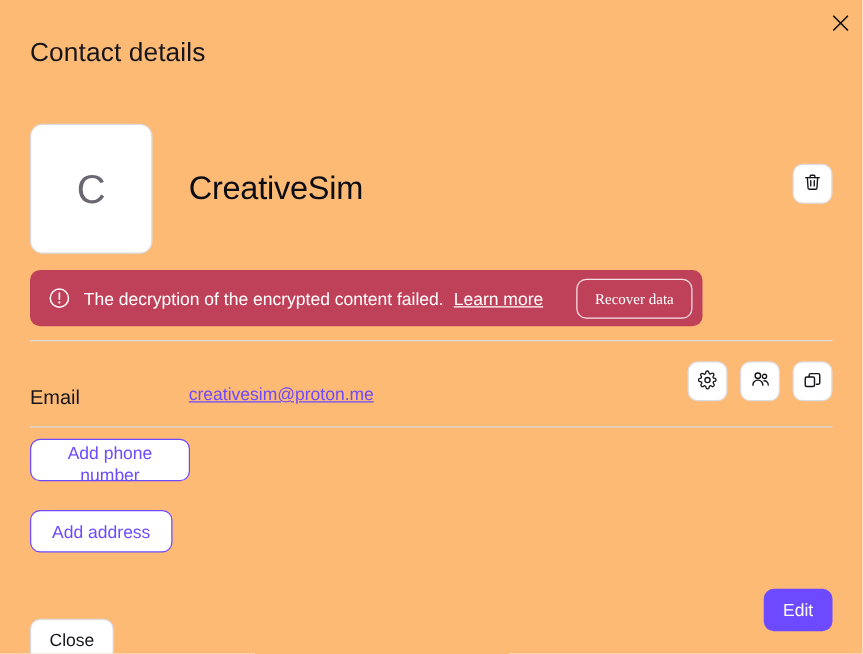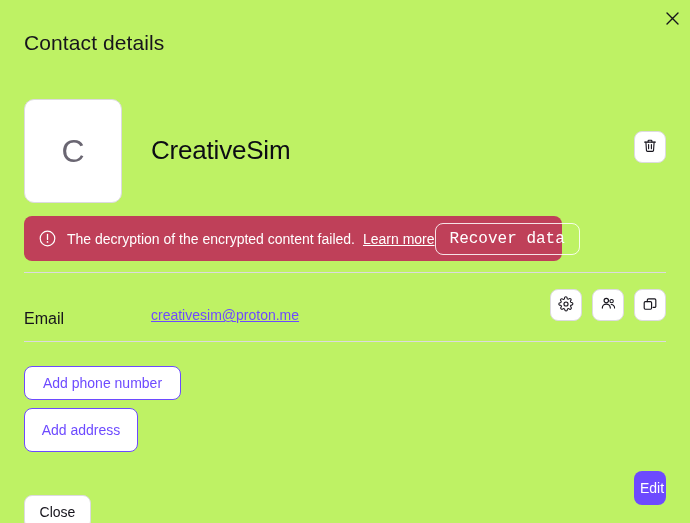--- a/index.html
+++ b/index.html
@@ -10,21 +10,21 @@
     height: 523px;
     background: #ffffff;
     font-family: "Liberation Sans", sans-serif;
     -webkit-font-smoothing: antialiased;
   }
 
   .modal {
     position: relative;
     width: 690px;
     height: 523px;
-    background: #bef264;
+    background: #fdba74;
     overflow: hidden;
   }
 
   
   .close-btn {
     position: absolute;
     top: 4px;
     right: 4px;
     width: 28px;
     height: 28px;
@@ -141,22 +141,22 @@
     margin-left: 8px;
     cursor: pointer;
     white-space: nowrap;
   }
   .recover-btn {
     margin-left: auto;
     border: 1px solid rgba(255,255,255,0.85);
     border-radius: 8px;
     background: transparent;
     color: #ffffff;
-    font-family: Liberation Mono, monospace;
-    font-size: 16px;
+    font-family: Liberation Serif, serif;
+    font-size: 12px;
     line-height: 18px;
     padding: 6px 14px;
     cursor: pointer;
     white-space: nowrap;
   }
 
   
   .divider {
     position: absolute;
     left: 24px;
@@ -215,29 +215,29 @@
     background: #ffffff;
     color: #6d4aff;
     font-family: "Liberation Sans", sans-serif;
     font-size: 14px;
     line-height: 18px;
     cursor: pointer;
     text-align: center;
   }
   .add-phone-btn {
     left: 24px;
-    top: 366px;
-    width: 157px;
+    top: 351px;
+    width: 128px;
     height: 34px;
   }
   .add-address-btn {
     left: 24px;
     top: 408px;
     width: 114px;
-    height: 44px;
+    height: 34px;
   }
 
   
   .close-footer-btn {
     position: absolute;
     left: 24px;
     top: 495px;
     width: 67px;
     height: 34px;
     border: 1px solid #dcdadf;
@@ -246,21 +246,21 @@
     color: #16141c;
     font-family: Liberation Sans, sans-serif;
     font-size: 14px;
     line-height: 18px;
     cursor: pointer;
   }
   .edit-btn {
     position: absolute;
     right: 24px;
     top: 471px;
-    width: 32px;
+    width: 55px;
     height: 34px;
     border: none;
     border-radius: 8px;
     background: #6d4aff;
     color: #ffffff;
     font-family: "Liberation Sans", sans-serif;
     font-size: 14px;
     line-height: 18px;
     cursor: pointer;
   }

